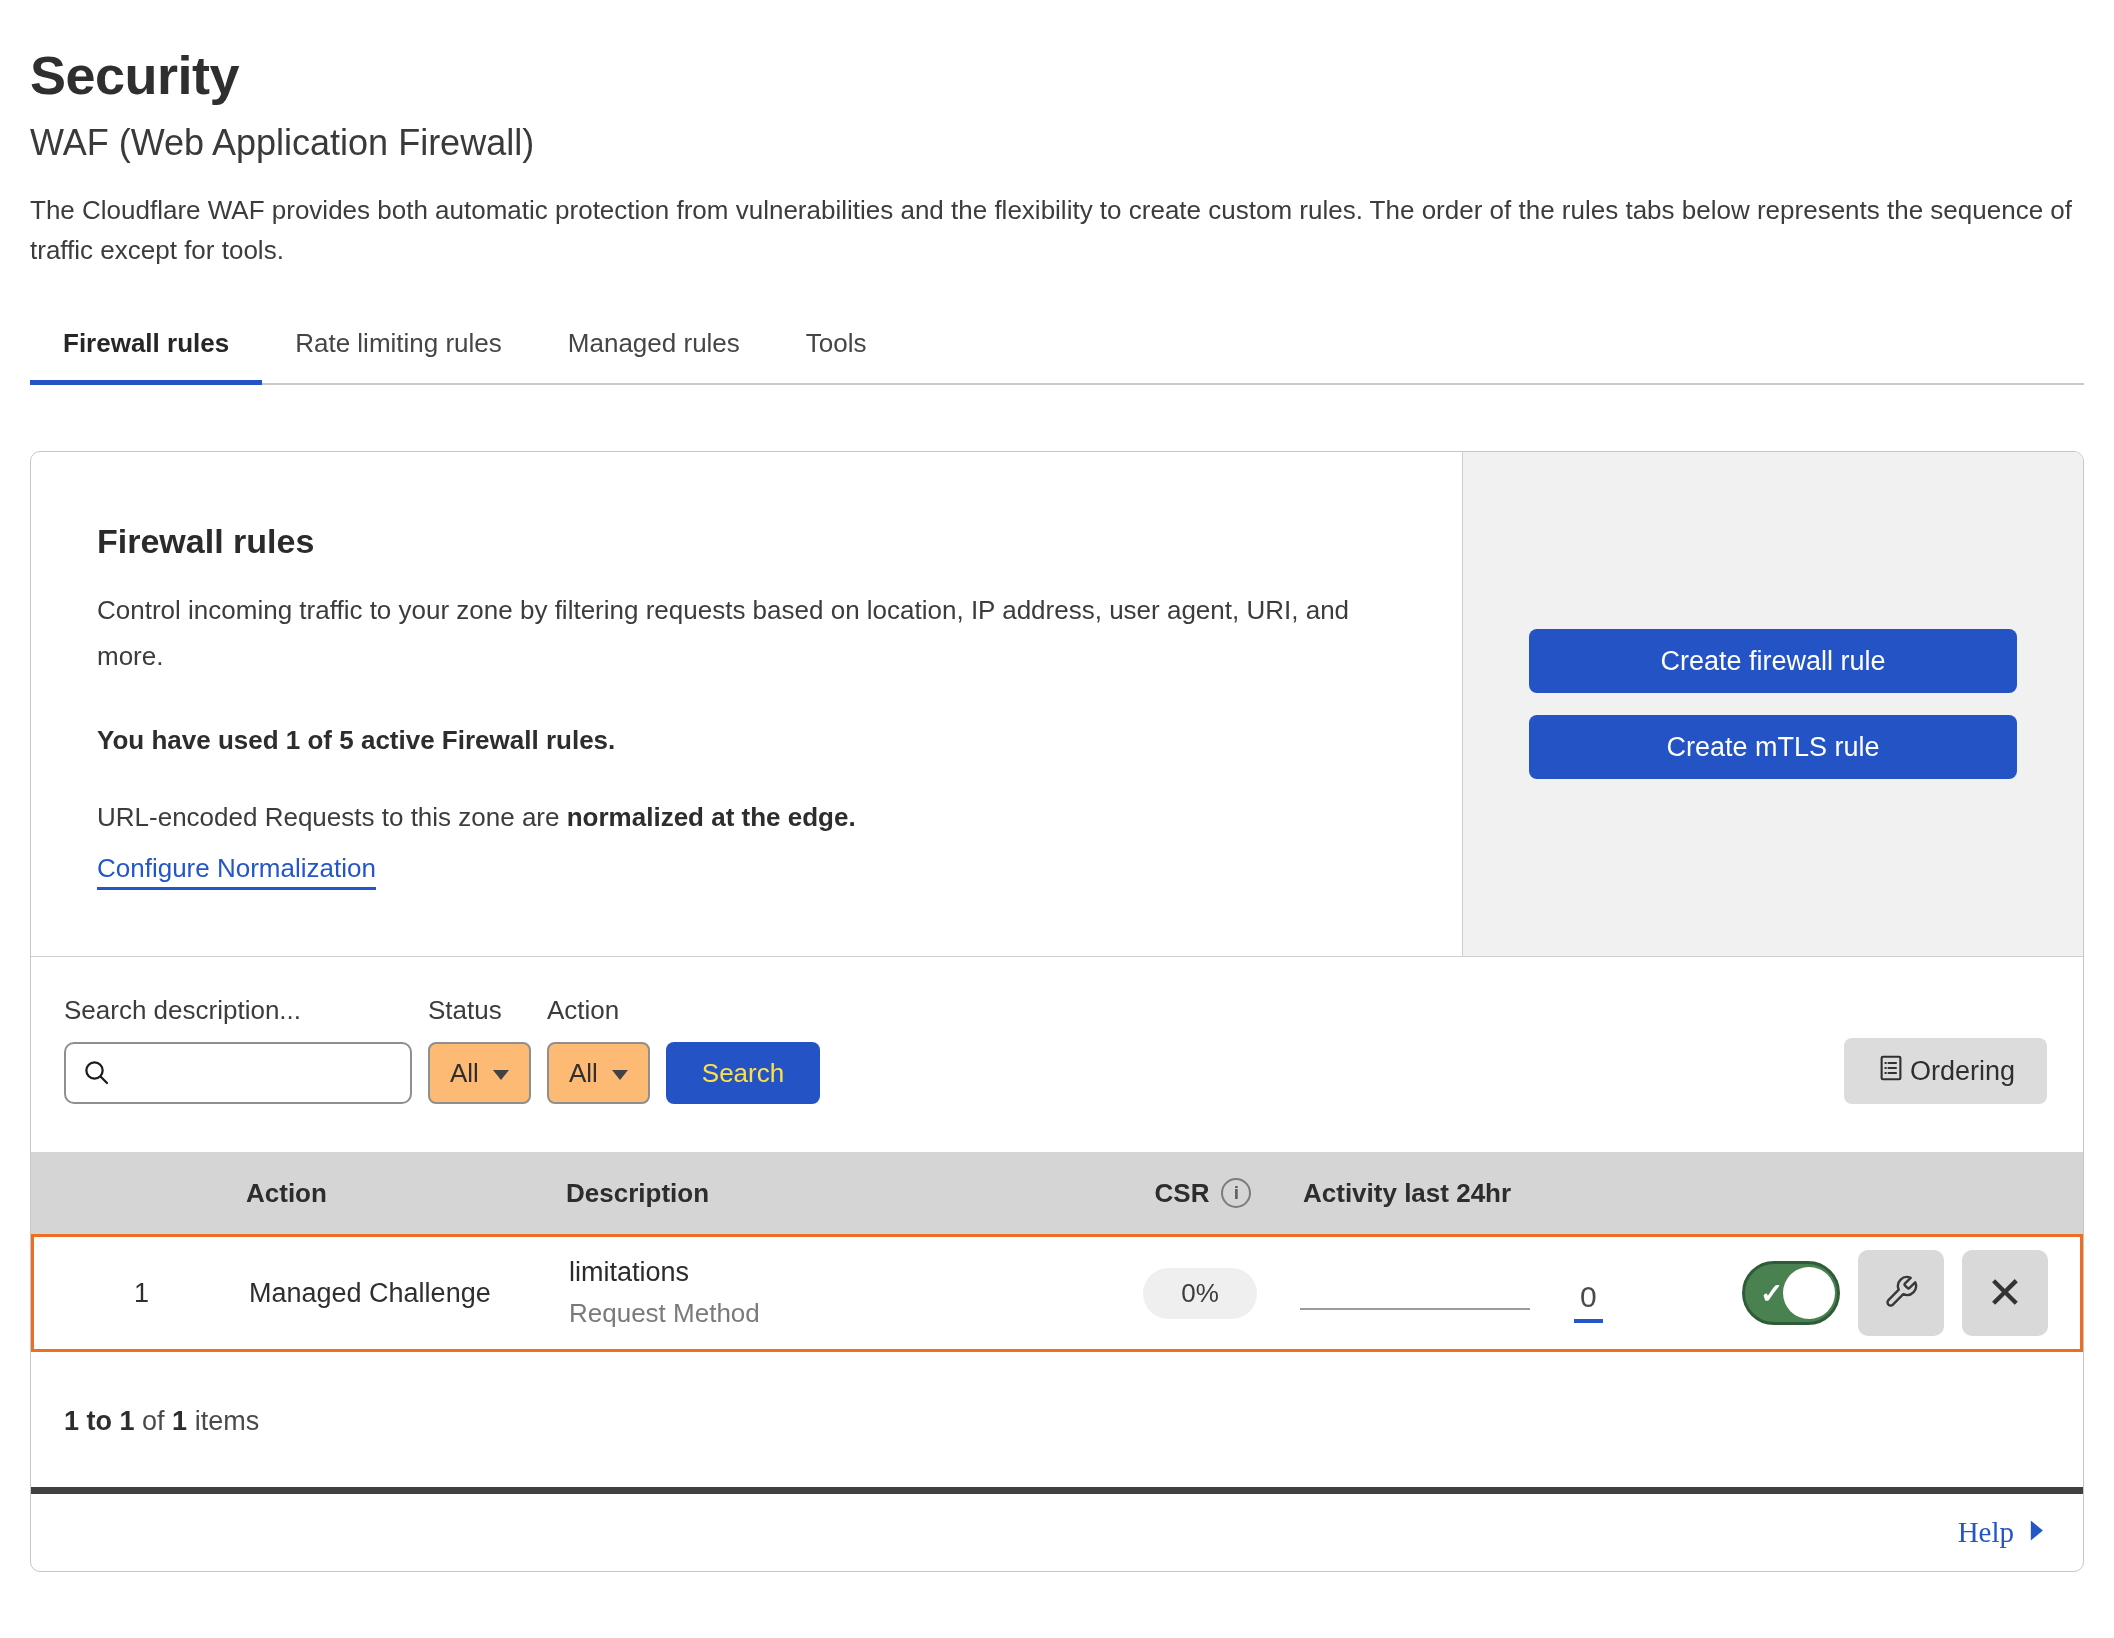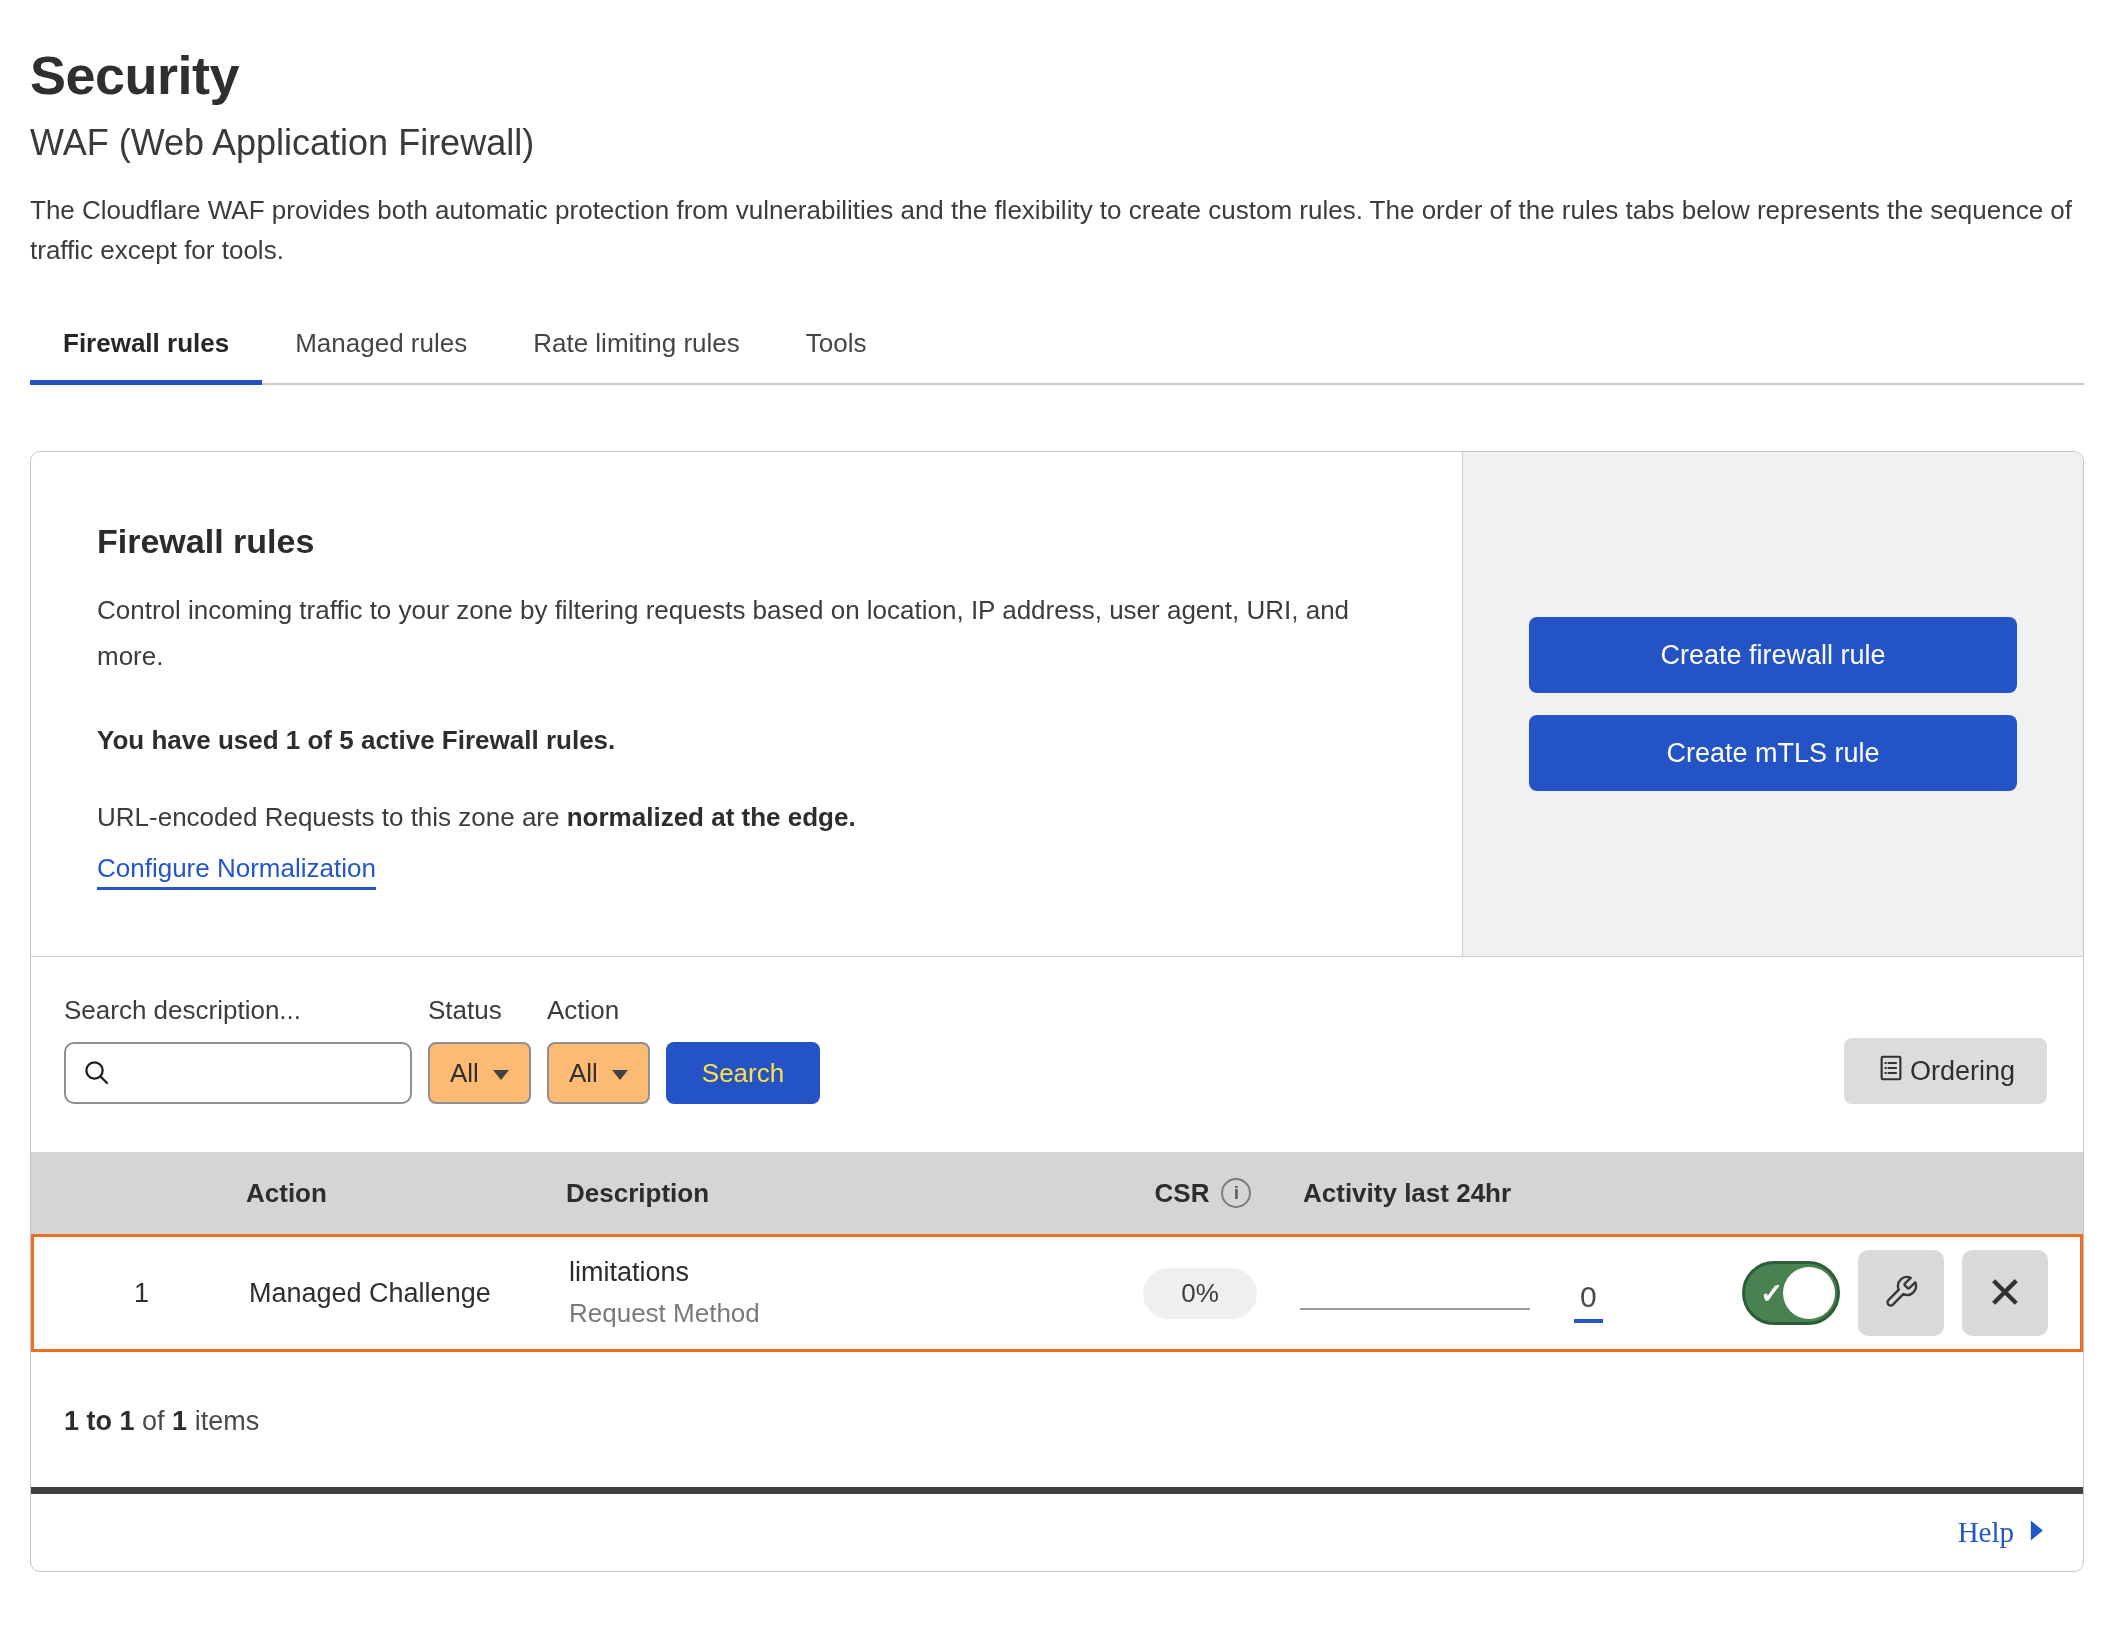--- a/index.html
+++ b/index.html
@@ -23,21 +23,21 @@
   .card-info { flex:1; padding:70px 70px 66px 66px; }
   .card-info h2 { font-size:34px; font-weight:bold; margin:0; color:#2b2b2b; }
   .card-info .desc { font-size:26px; line-height:46px; margin:26px 0 0 0; color:#3c3c3c; }
   .usage { font-size:26px; font-weight:bold; margin:46px 0 0 0; color:#2d2d2d; }
   .url-line { font-size:26px; margin:46px 0 0 0; color:#3c3c3c; }
   .url-line b { color:#2d2d2d; }
   .config-link { display:inline-block; margin-top:20px; font-size:26px; color:#2456c8;
     text-decoration:none; border-bottom:3px solid #2456c8; padding-bottom:3px; cursor:pointer; }
   .card-side { width:621px; background:#f1f1f1; border-left:1px solid #cfcfcf;
     display:flex; flex-direction:column; justify-content:center; padding:0 66px; gap:22px; }
-  .btn-primary { display:block; width:100%; height:76px; background:#2453c6; color:#fff;
+  .btn-primary { display:block; width:100%; height:64px; background:#2453c6; color:#fff;
     font-size:27px; font-family:inherit; border:none; border-radius:8px; cursor:pointer; }
 
   
   .filters { display:flex; align-items:flex-end; gap:16px; padding:38px 36px 48px 33px; }
   .field { display:flex; flex-direction:column; }
   .field-label { font-size:26px; color:#3c3c3c; margin-bottom:16px; }
   .search-wrap { position:relative; width:348px; }
   .search-wrap input { width:348px; height:62px; border:2px solid #8f8f8f; border-radius:10px;
     padding:0 16px 0 62px; font-size:26px; font-family:inherit; color:#313131; outline:none; background:#fff; }
   .search-wrap .mag { position:absolute; left:18px; top:16px; }
@@ -90,22 +90,22 @@
 <body>
 
 <div class="page">
 
   <h1>Security</h1>
   <div class="subtitle">WAF (Web Application Firewall)</div>
   <p class="intro">The Cloudflare WAF provides both automatic protection from vulnerabilities and the flexibility to create custom rules. The order of the rules tabs below represents the sequence of traffic except for tools.</p>
 
   <div class="tabbar">
     <div class="tab active">Firewall rules</div>
+    <div class="tab">Rate limiting rules</div>
     <div class="tab">Managed rules</div>
-    <div class="tab">Rate limiting rules</div>
     <div class="tab">Tools</div>
   </div>
 
   <div class="card">
 
     <div class="card-top">
       <div class="card-info">
         <h2>Firewall rules</h2>
         <p class="desc">Control incoming traffic to your zone by filtering requests based on location, IP address, user agent, URI, and more.</p>
         <p class="usage">You have used 1 of 5 active Firewall rules.</p>

